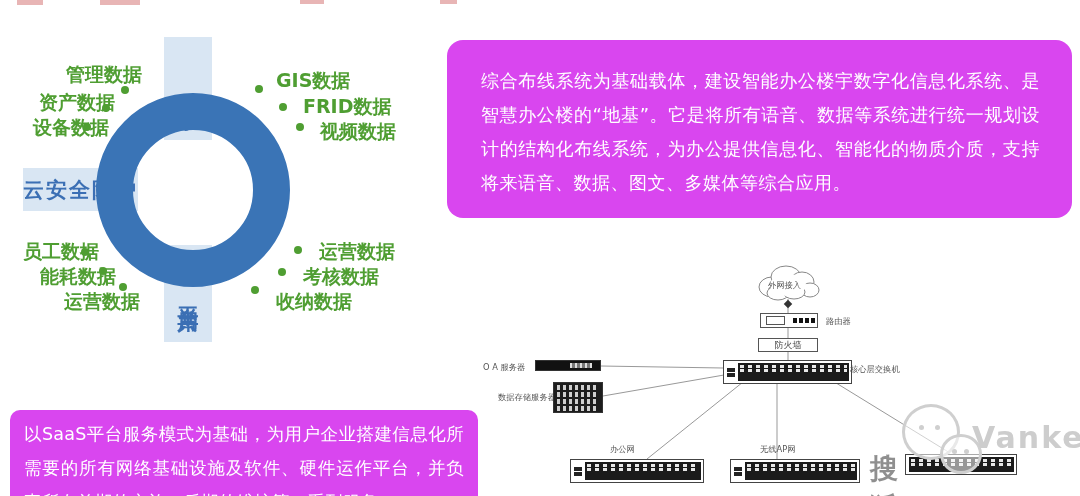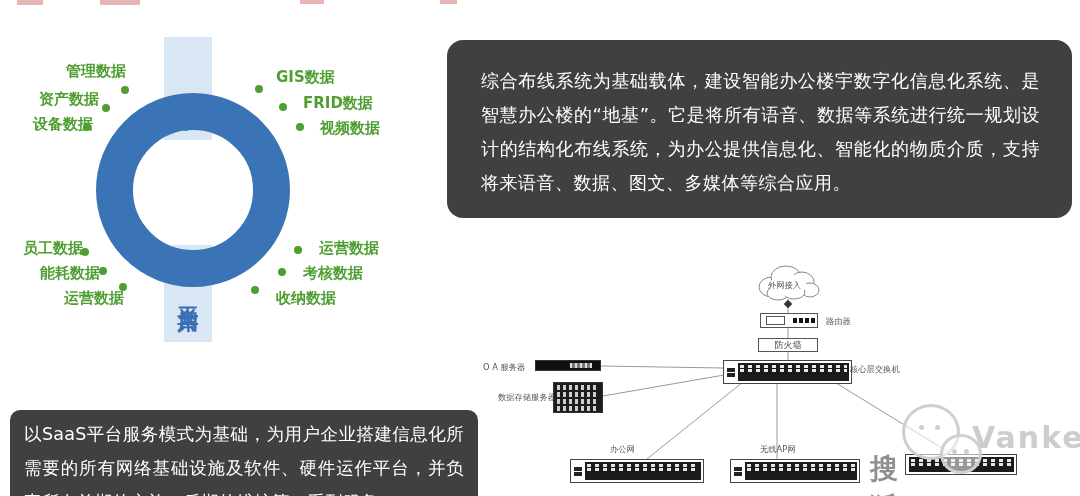--- a/index.html
+++ b/index.html
@@ -28,25 +28,25 @@
   .arm-label.vertical{writing-mode:vertical-rl;text-orientation:upright;}
   .hub-center{
     position:absolute;left:140px;top:137px;width:106px;height:106px;
     background:#2a5aac;border-radius:50%;border:5px solid #ffffff;
     box-sizing:content-box;margin-left:-5px;margin-top:-5px;
     display:flex;flex-direction:column;align-items:center;justify-content:center;
     color:#fff;z-index:3;
   }
   .hub-center .l1{font-size:18px;font-weight:bold;letter-spacing:2px;}
   .hub-center .l2{font-size:15px;font-weight:bold;margin-top:4px;}
-  .data-label{position:absolute;color:#4f9e32;font-size:15px;font-weight:bold;white-space:nowrap;}
+  .data-label{position:absolute;color:#4f9e32;font-size:19px;font-weight:bold;white-space:nowrap;}
   .data-dot{position:absolute;width:8px;height:8px;border-radius:50%;background:#4f9e32;}
   
   .info-box{
-    position:absolute;background:#404040;color:#ffffff;
+    position:absolute;background:#d946ef;color:#ffffff;
     text-align:justify;
   }
   .info-box.top{
     left:447px;top:40px;width:625px;height:178px;border-radius:16px;
     padding:24px 32px 0 34px;box-sizing:border-box;
     font-size:18px;line-height:34px;letter-spacing:.5px;
   }
   .info-box.bottom{
     left:10px;top:374px;width:468px;height:116px;border-radius:10px;
     padding:7px 14px 0 14px;box-sizing:border-box;
@@ -99,20 +99,23 @@
 <div class="top-frag" style="left:300px;width:24px;height:4px;"></div>
 <div class="top-frag" style="left:440px;width:17px;height:4px;"></div>
 
 <div class="hub">
   <div class="hub-arm arm-top">
     <div class="arm-label vertical">数据共享</div>
   </div>
   <div class="hub-arm arm-bottom">
     <div class="arm-label vertical">平台共用</div>
   </div>
+  <div class="hub-arm arm-left">
+    <div class="arm-label">云安全防护</div>
+  </div>
   <div class="hub-ring"></div>
 
   <div class="data-label" style="left:66px;top:62px;">管理数据</div>
   <div class="data-label" style="left:39px;top:90px;">资产数据</div>
   <div class="data-label" style="left:21px;top:115px;margin-left:12px;">设备数据</div>
   <div class="data-label" style="left:276px;top:68px;">GIS数据</div>
   <div class="data-label" style="left:303px;top:94px;">FRID数据</div>
   <div class="data-label" style="left:320px;top:119px;">视频数据</div>
   <div class="data-label" style="left:23px;top:239px;">员工数据</div>
   <div class="data-label" style="left:40px;top:264px;">能耗数据</div>

